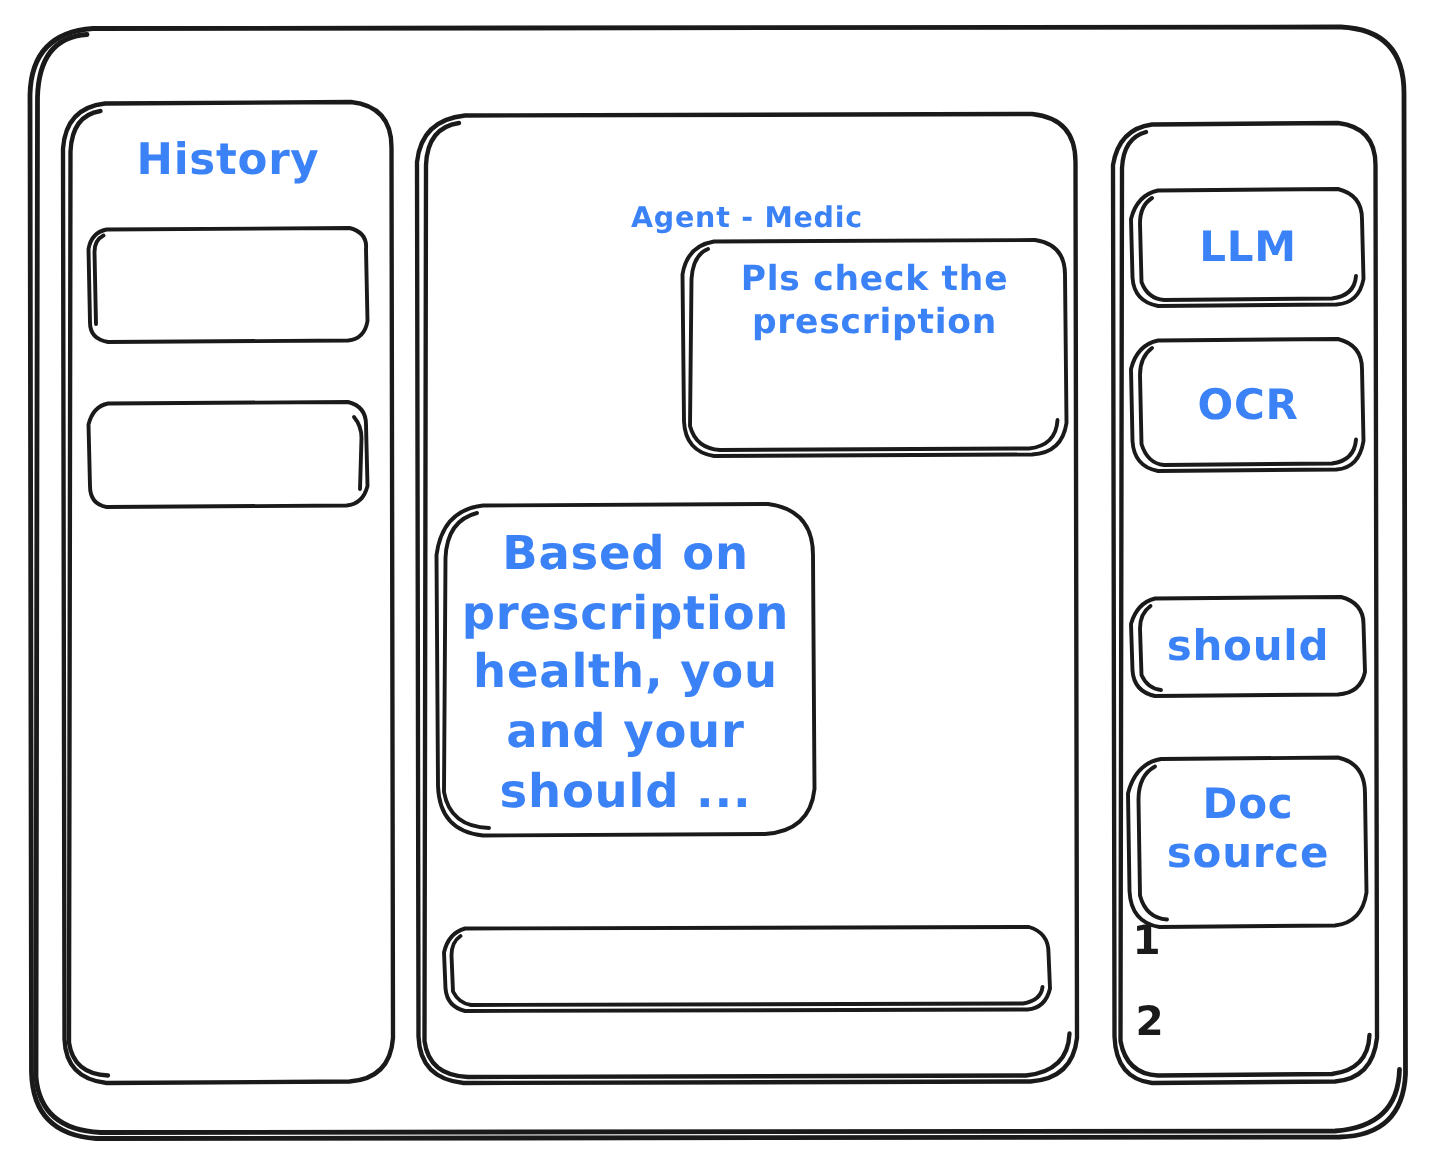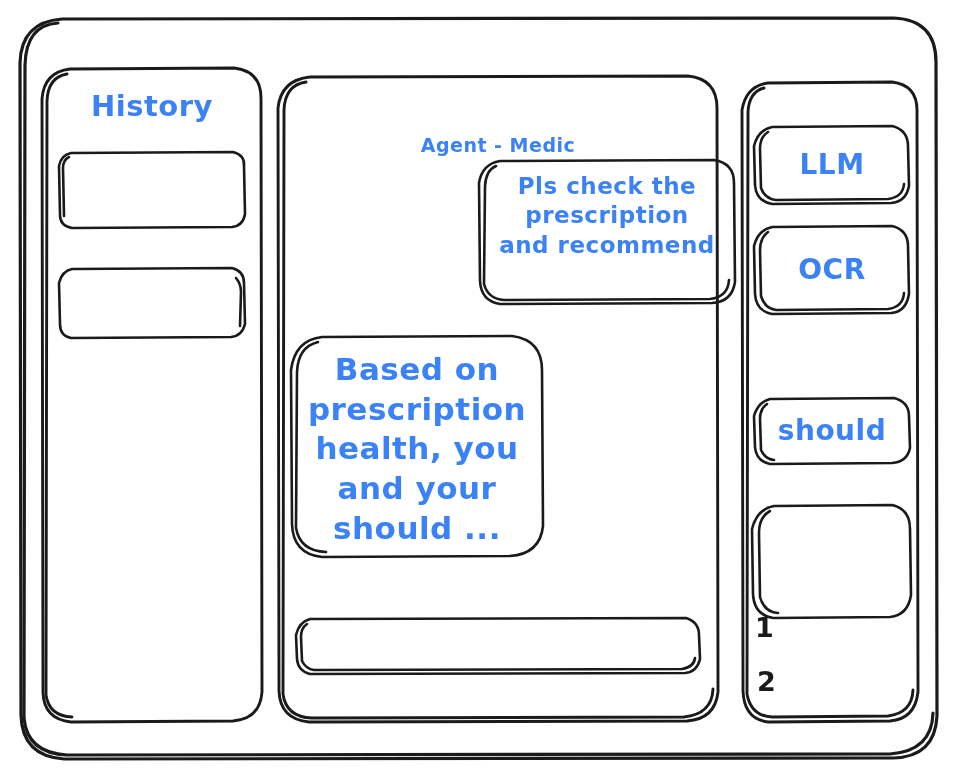--- a/index.html
+++ b/index.html
@@ -61,21 +61,21 @@
   #history-item-1 { top: 150px; height: 80px; }
   #history-item-2 { top: 266px; height: 74px; }
 
   #main-panel { left: 276px; top: 74px; width: 444px; height: 650px; }
   #main-title {
     left: 276px; top: 96px; width: 444px;
     font-size: 19px;
     z-index: 3;
   }
 
-  #user-message { left: 476px; top: 158px; width: 262px; height: 148px; }
+  #user-message { left: 452px; top: 158px; width: 262px; height: 148px; }
   #user-message .hand { font-size: 23px; padding: 14px 10px 0 10px; }
 
   #agent-message { left: 288px; top: 334px; width: 258px; height: 226px; }
   #agent-message .hand { font-size: 31px; padding: 16px 14px 0 14px; }
 
   #message-input { left: 294px; top: 616px; width: 408px; height: 60px; }
 
   #tools-panel { left: 740px; top: 80px; width: 180px; height: 644px; }
 
   .tool-btn { left: 752px; width: 160px; }
@@ -147,21 +147,20 @@
 <div class="abs hand" id="main-title">Agent - Medic</div>
 
 <div class="abs s-thin" id="user-message">
   <svg class="sketch-svg" viewBox="0 0 262 148" preserveAspectRatio="none">
     <path d="M24,3 L238,2 Q258,5 258,25 L259,124 Q256,144 236,145 L24,146 Q5,143 4,123 L3,25 Q6,6 24,3 Z"></path>
     <path d="M20,8 Q10,12 9,28 L8,126 Q12,141 28,142 L234,141 Q252,139 253,122"></path>
   </svg>
   <div class="hand">
     <div>Pls check the</div>
     <div>prescription</div>
-    <div>and recommend</div>
   </div>
 </div>
 
 <div class="abs s-thin" id="agent-message">
   <svg class="sketch-svg" viewBox="0 0 258 226" preserveAspectRatio="none">
     <path d="M34,3 L224,2 Q254,6 254,36 L255,192 Q252,220 222,222 L34,223 Q5,220 4,190 L3,36 Q7,6 34,3 Z"></path>
     <path d="M30,8 Q10,13 9,38 L8,194 Q12,217 38,218"></path>
   </svg>
   <div class="hand">
     <div>Based on</div>
@@ -210,17 +209,19 @@
   </svg>
   <div class="hand">should</div>
 </div>
 
 <div class="abs s-thin" id="tool-docsource">
   <svg class="sketch-svg" viewBox="0 0 164 118" preserveAspectRatio="none">
     <path d="M24,3 L142,2 Q160,6 160,26 L161,92 Q158,112 140,114 L23,115 Q4,112 3,91 L2,26 Q7,6 24,3 Z"></path>
     <path d="M20,8 Q9,14 9,30 L10,94 Q14,109 28,110"></path>
   </svg>
   <div class="hand">
+    <div>Doc</div>
+    <div>source</div>
   </div>
 </div>
 
 <div class="doc-ref" id="doc-ref-1">1</div>
 <div class="doc-ref" id="doc-ref-2">2</div>
 
 </body></html>

